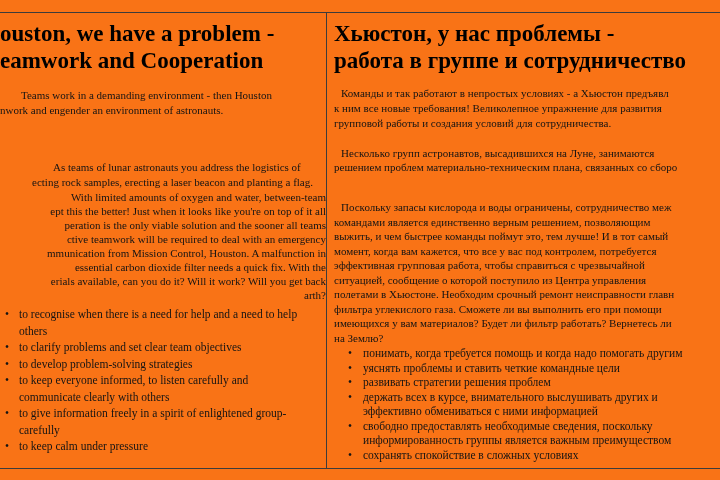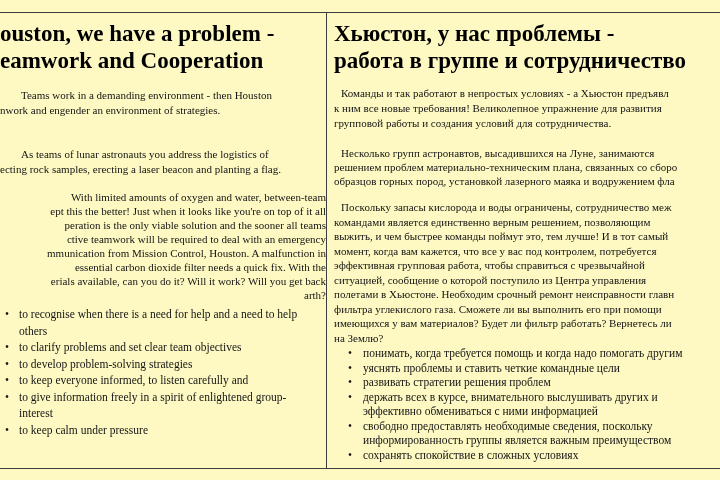--- a/index.html
+++ b/index.html
@@ -1,16 +1,16 @@
 <!DOCTYPE html>
 <html><head>
 <meta charset="utf-8">
 <style>
   html,body{margin:0;padding:0;background:#fff;}
-  #viewport{position:relative;width:720px;height:480px;overflow:hidden;background:#fef9c3;
+  #viewport{position:relative;width:720px;height:480px;overflow:hidden;background:#f97316;
             font-family:"Liberation Serif","DejaVu Serif",serif;color:#141414;}
   .rule{position:absolute;background:#3c3c3c;}
   #rule-top{left:0;top:12px;width:720px;height:1px;}
   #rule-bottom{left:0;top:468px;width:720px;height:1px;}
   #rule-divider{left:326px;top:12px;width:1px;height:456px;}
 
   .col{position:absolute;top:12px;height:456px;overflow:hidden;}
   #col-left{left:0;width:326px;}
   #col-right{left:334px;width:386px;}
 
@@ -19,21 +19,21 @@
   .title .tl{white-space:nowrap;}
 
   .tl{white-space:nowrap;}
   .para{font-size:11px;}
   .para .tl:first-child{padding-left:21px;}
   #col-right .para .tl:first-child{padding-left:7px;}
 
   
   #l-title{top:8px;}
   #l-p1{top:76px;line-height:15px;}
-  #l-p2{top:135px;line-height:15px;}
+  #l-p2{top:148px;line-height:15px;padding-left:32px;}
   #l-p3{top:178px;line-height:14px;text-align:right;}
   #l-bullets{top:294px;font-size:11.5px;line-height:16.5px;}
 
   
   #r-title{top:8px;}
   #r-p1{top:74px;line-height:15px;}
   #r-p2{top:134px;line-height:14px;}
   #r-p3{top:188px;line-height:14.5px;}
   #r-bullets{top:334px;font-size:11.5px;line-height:14.5px;}
 
@@ -52,21 +52,21 @@
   <div id="rule-divider" class="rule"></div>
   <div id="rule-bottom" class="rule"></div>
 
   <div id="col-left" class="col">
     <div id="l-title" class="block title">
         <div class="tl">ouston, we have a problem -</div>
         <div class="tl">eamwork and Cooperation</div>
       </div>
     <div id="l-p1" class="block para">
         <div class="tl">Teams work in a demanding environment - then Houston</div>
-        <div class="tl">nwork and engender an environment of strategies.</div>
+        <div class="tl">nwork and engender an environment of astronauts.</div>
       </div>
     <div id="l-p2" class="block para">
         <div class="tl">As teams of lunar astronauts you address the logistics of</div>
         <div class="tl">ecting rock samples, erecting a laser beacon and planting a flag.</div>
       </div>
     <div id="l-p3" class="block para">
         <div class="tl">With limited amounts of oxygen and water, between-team</div>
         <div class="tl">ept this the better! Just when it looks like you're on top of it all</div>
         <div class="tl">peration is the only viable solution and the sooner all teams</div>
         <div class="tl">ctive teamwork will be required to deal with an emergency</div>
@@ -74,40 +74,40 @@
         <div class="tl">essential carbon dioxide filter needs a quick fix. With the</div>
         <div class="tl">erials available, can you do it? Will it work? Will you get back</div>
         <div class="tl">arth?</div>
       </div>
     <div id="l-bullets" class="block">
         <div class="bl"><span class="bm">•</span><span>to recognise when there is a need for help and a need to help</span></div>
         <div class="bl"><span>others</span></div>
         <div class="bl"><span class="bm">•</span><span>to clarify problems and set clear team objectives</span></div>
         <div class="bl"><span class="bm">•</span><span>to develop problem-solving strategies</span></div>
         <div class="bl"><span class="bm">•</span><span>to keep everyone informed, to listen carefully and</span></div>
+        <div class="bl"><span>communicate clearly with others</span></div>
         <div class="bl"><span class="bm">•</span><span>to give information freely in a spirit of enlightened group-</span></div>
-        <div class="bl"><span>interest</span></div>
+        <div class="bl"><span>carefully</span></div>
         <div class="bl"><span class="bm">•</span><span>to keep calm under pressure</span></div>
       </div>
   </div>
 
   <div id="col-right" class="col">
     <div id="r-title" class="block title">
         <div class="tl">Хьюстон, у нас проблемы -</div>
         <div class="tl">работа в группе и сотрудничество</div>
       </div>
     <div id="r-p1" class="block para">
         <div class="tl">Команды и так работают в непростых условиях - а Хьюстон предъявл</div>
         <div class="tl">к ним все новые  требования! Великолепное упражнение для развития</div>
         <div class="tl">групповой работы и создания условий для сотрудничества.</div>
       </div>
     <div id="r-p2" class="block para">
         <div class="tl">Несколько групп астронавтов, высадившихся на Луне, занимаются</div>
         <div class="tl">решением проблем материально-техническим плана, связанных со сборо</div>
-        <div class="tl">образцов горных пород, установкой лазерного маяка и водружением фла</div>
       </div>
     <div id="r-p3" class="block para">
         <div class="tl">Поскольку запасы кислорода и воды ограничены, сотрудничество меж</div>
         <div class="tl">командами является единственно верным решением, позволяющим</div>
         <div class="tl">выжить, и чем быстрее команды поймут это, тем лучше! И в тот самый</div>
         <div class="tl">момент, когда вам кажется, что все у вас под контролем, потребуется</div>
         <div class="tl">эффективная групповая работа, чтобы справиться с чрезвычайной</div>
         <div class="tl">ситуацией, сообщение о которой поступило из Центра управления</div>
         <div class="tl">полетами в Хьюстоне. Необходим срочный ремонт неисправности главн</div>
         <div class="tl">фильтра углекислого газа. Сможете ли вы выполнить его при помощи</div>

